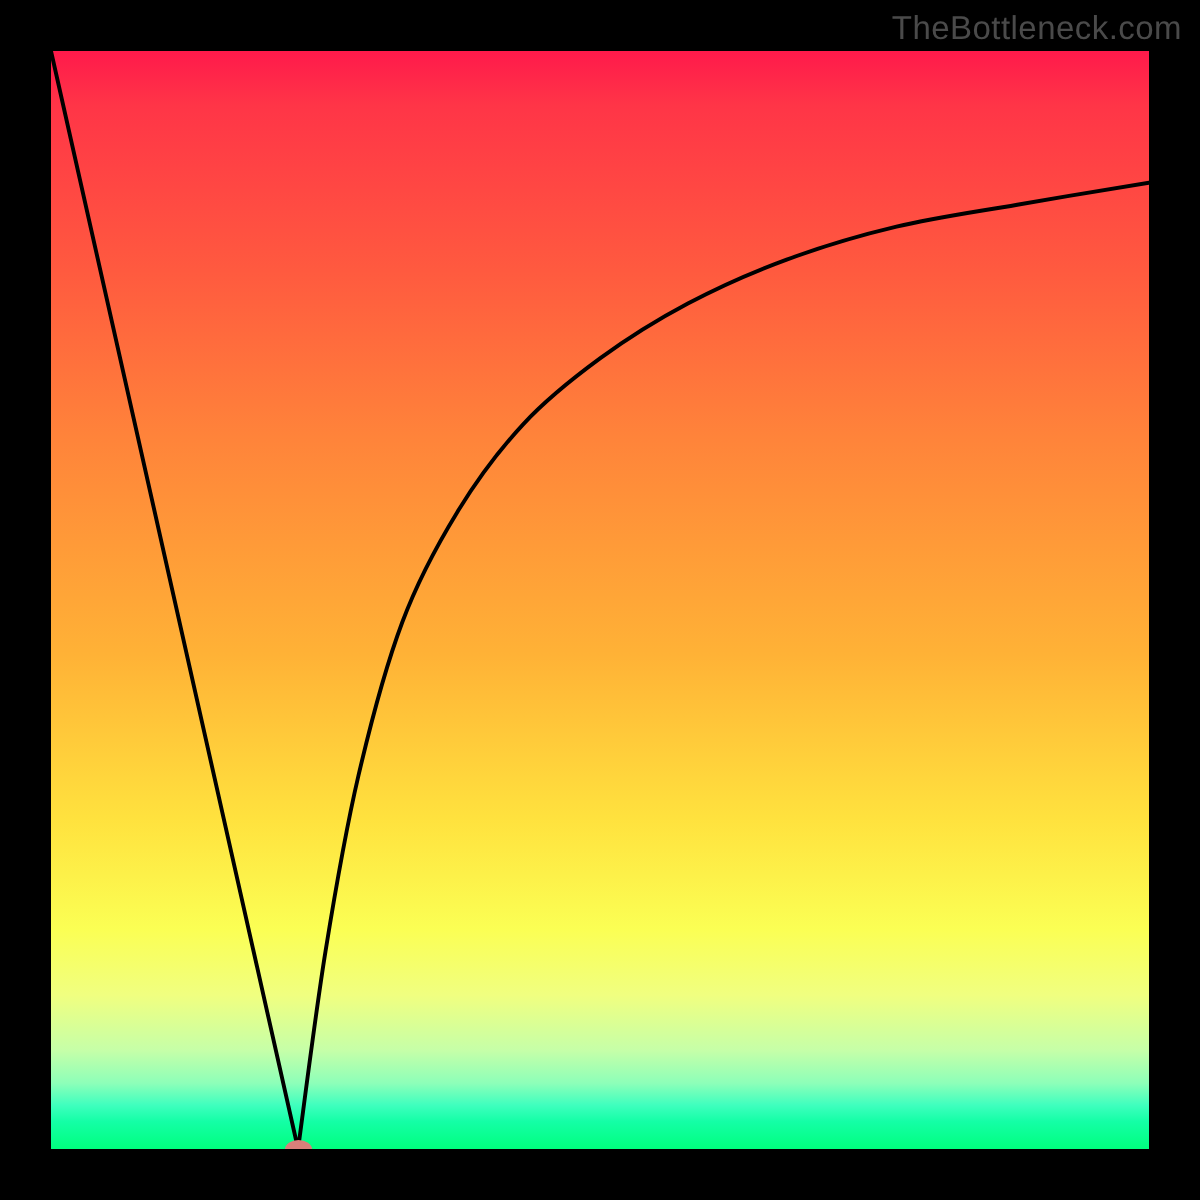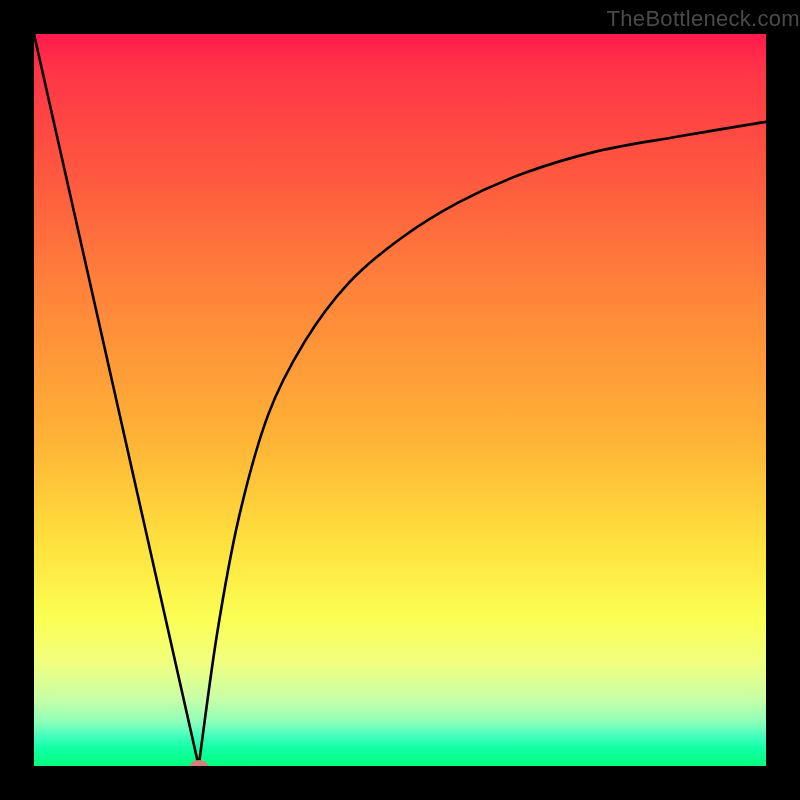--- a/index.html
+++ b/index.html
@@ -46,21 +46,21 @@
     position: absolute;
     width: 18px;
     height: 12px;
     border-radius: 50% / 50%;
     background: #d97f7a;
     transform: translate(-50%, -50%);
   }
   .watermark {
     position: absolute;
     top: 6px;
-    right: 0;
+    right: 12px;
     color: #4a4a4a;
     font-size: 22px;
     letter-spacing: 0.3px;
     font-weight: 500;
   }
 </style>
 </head>
 <body>
 
 <div class="watermark">TheBottleneck.com</div>

